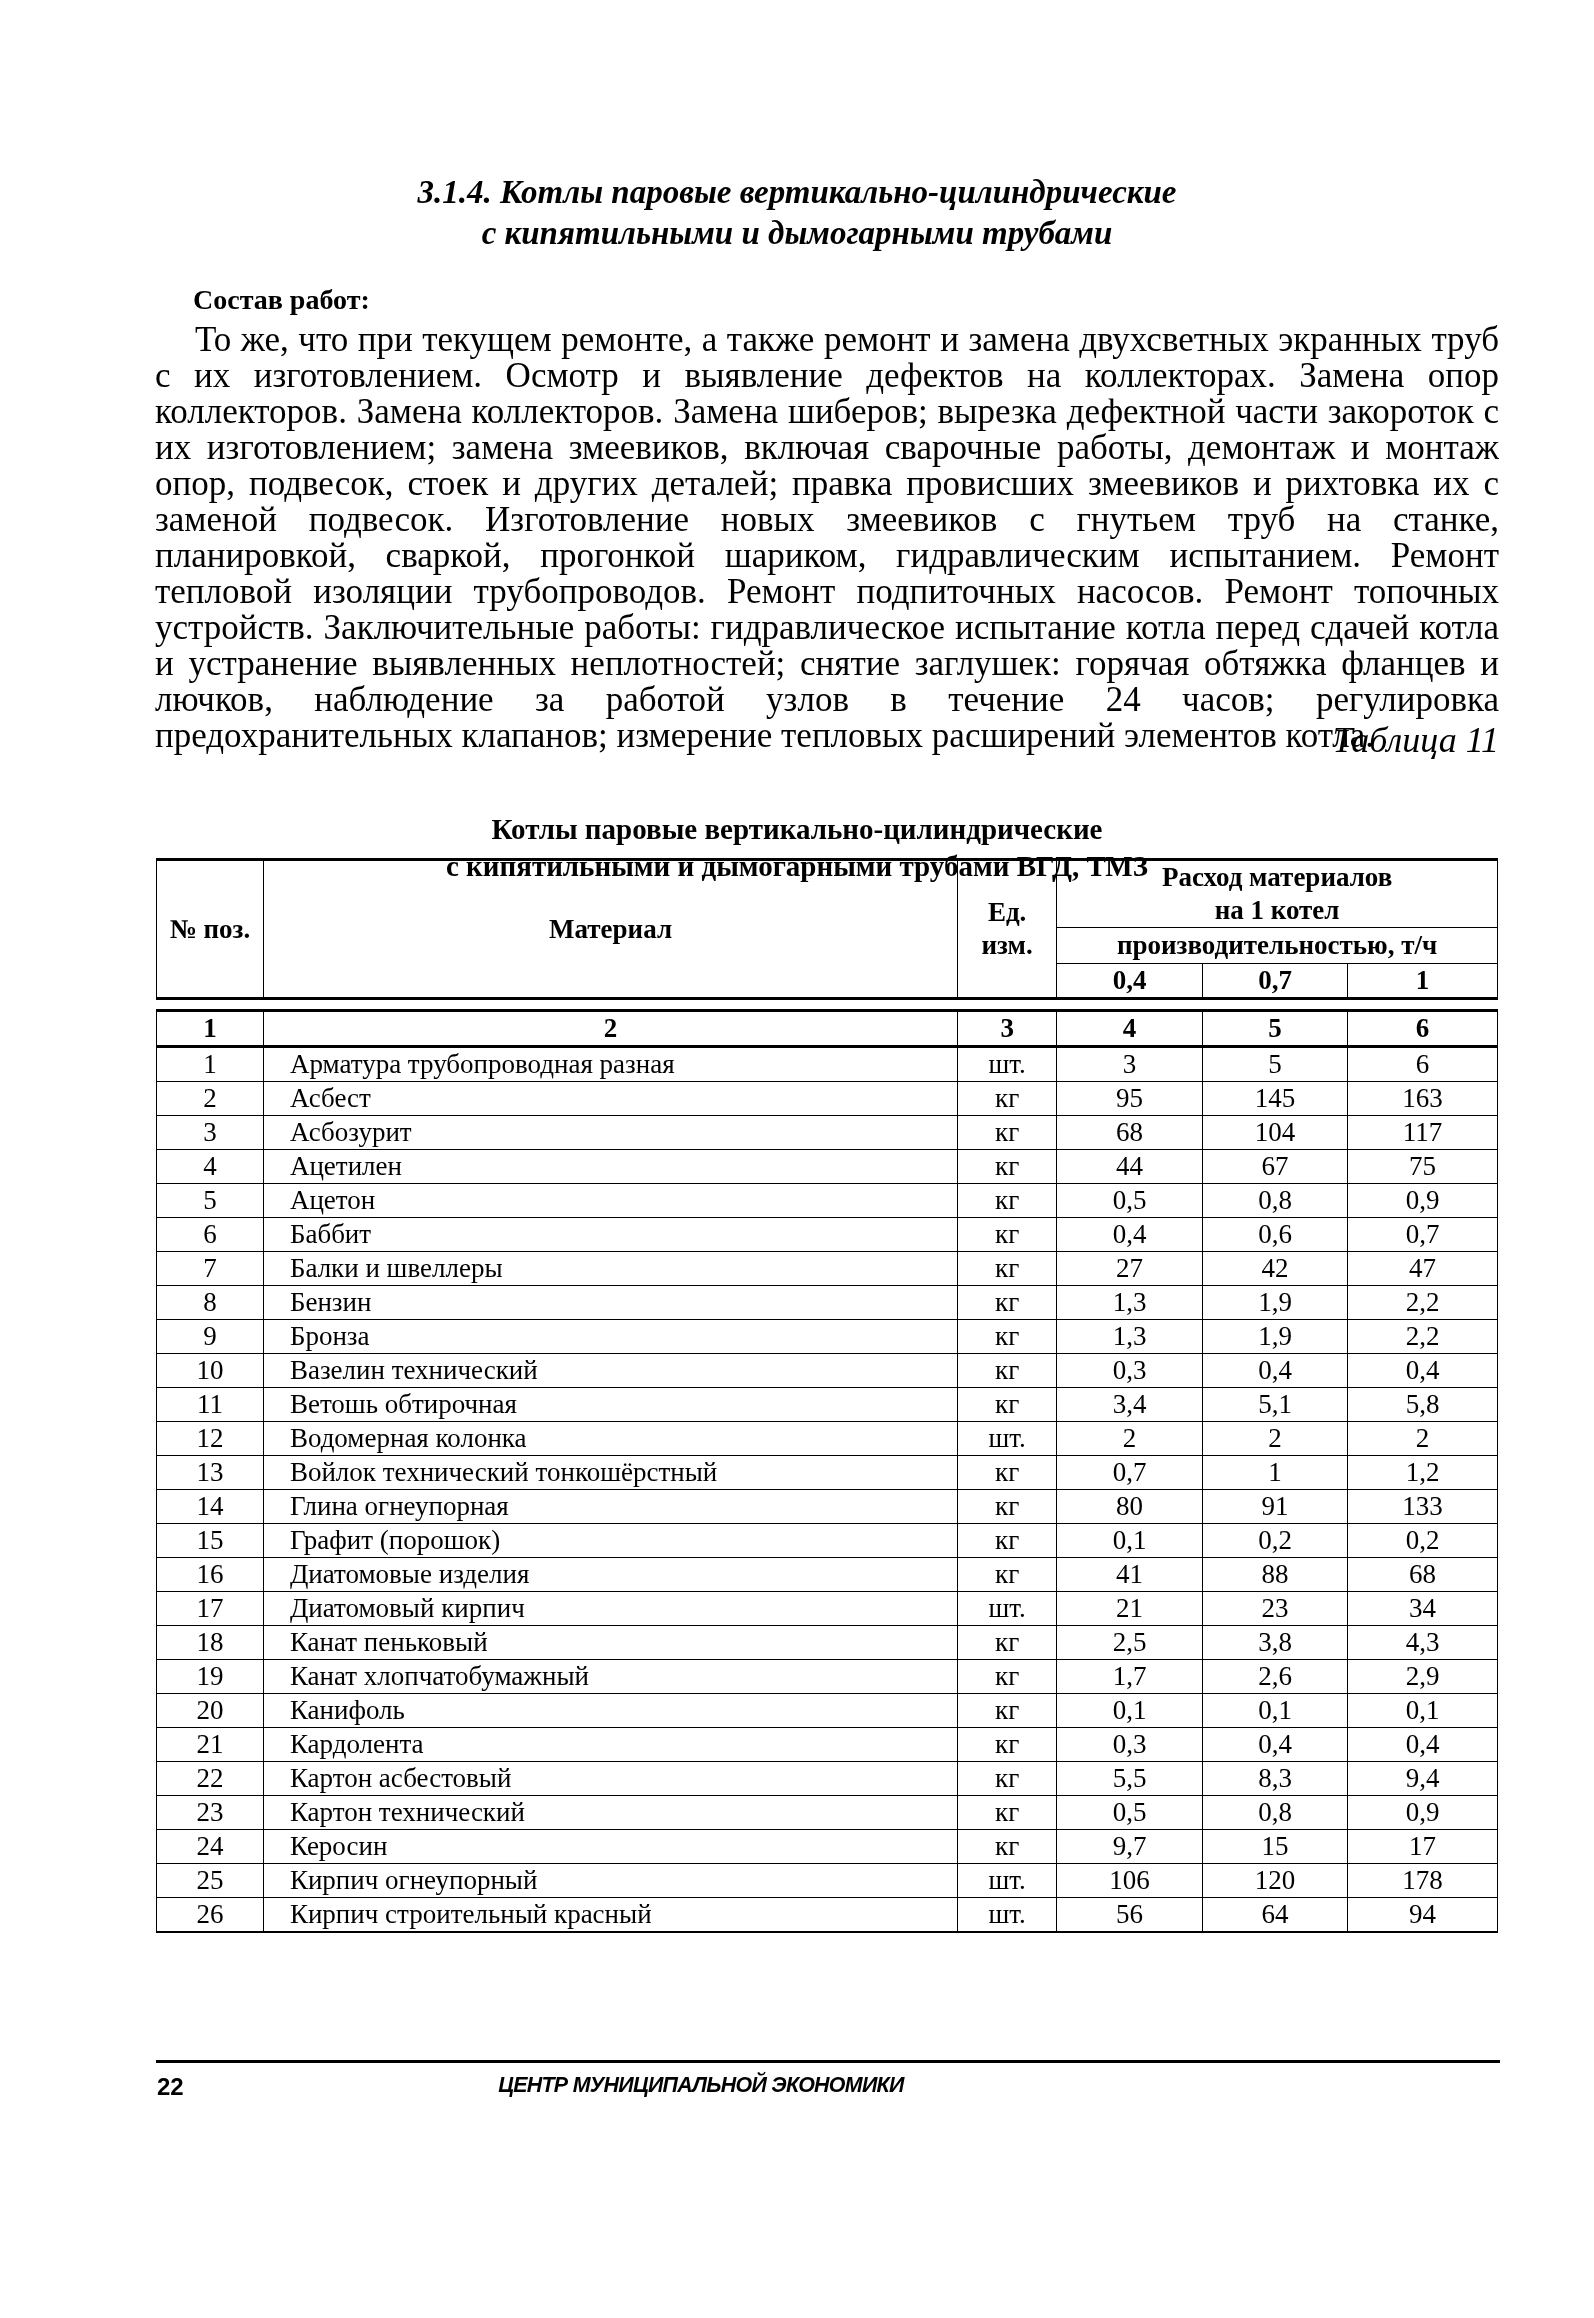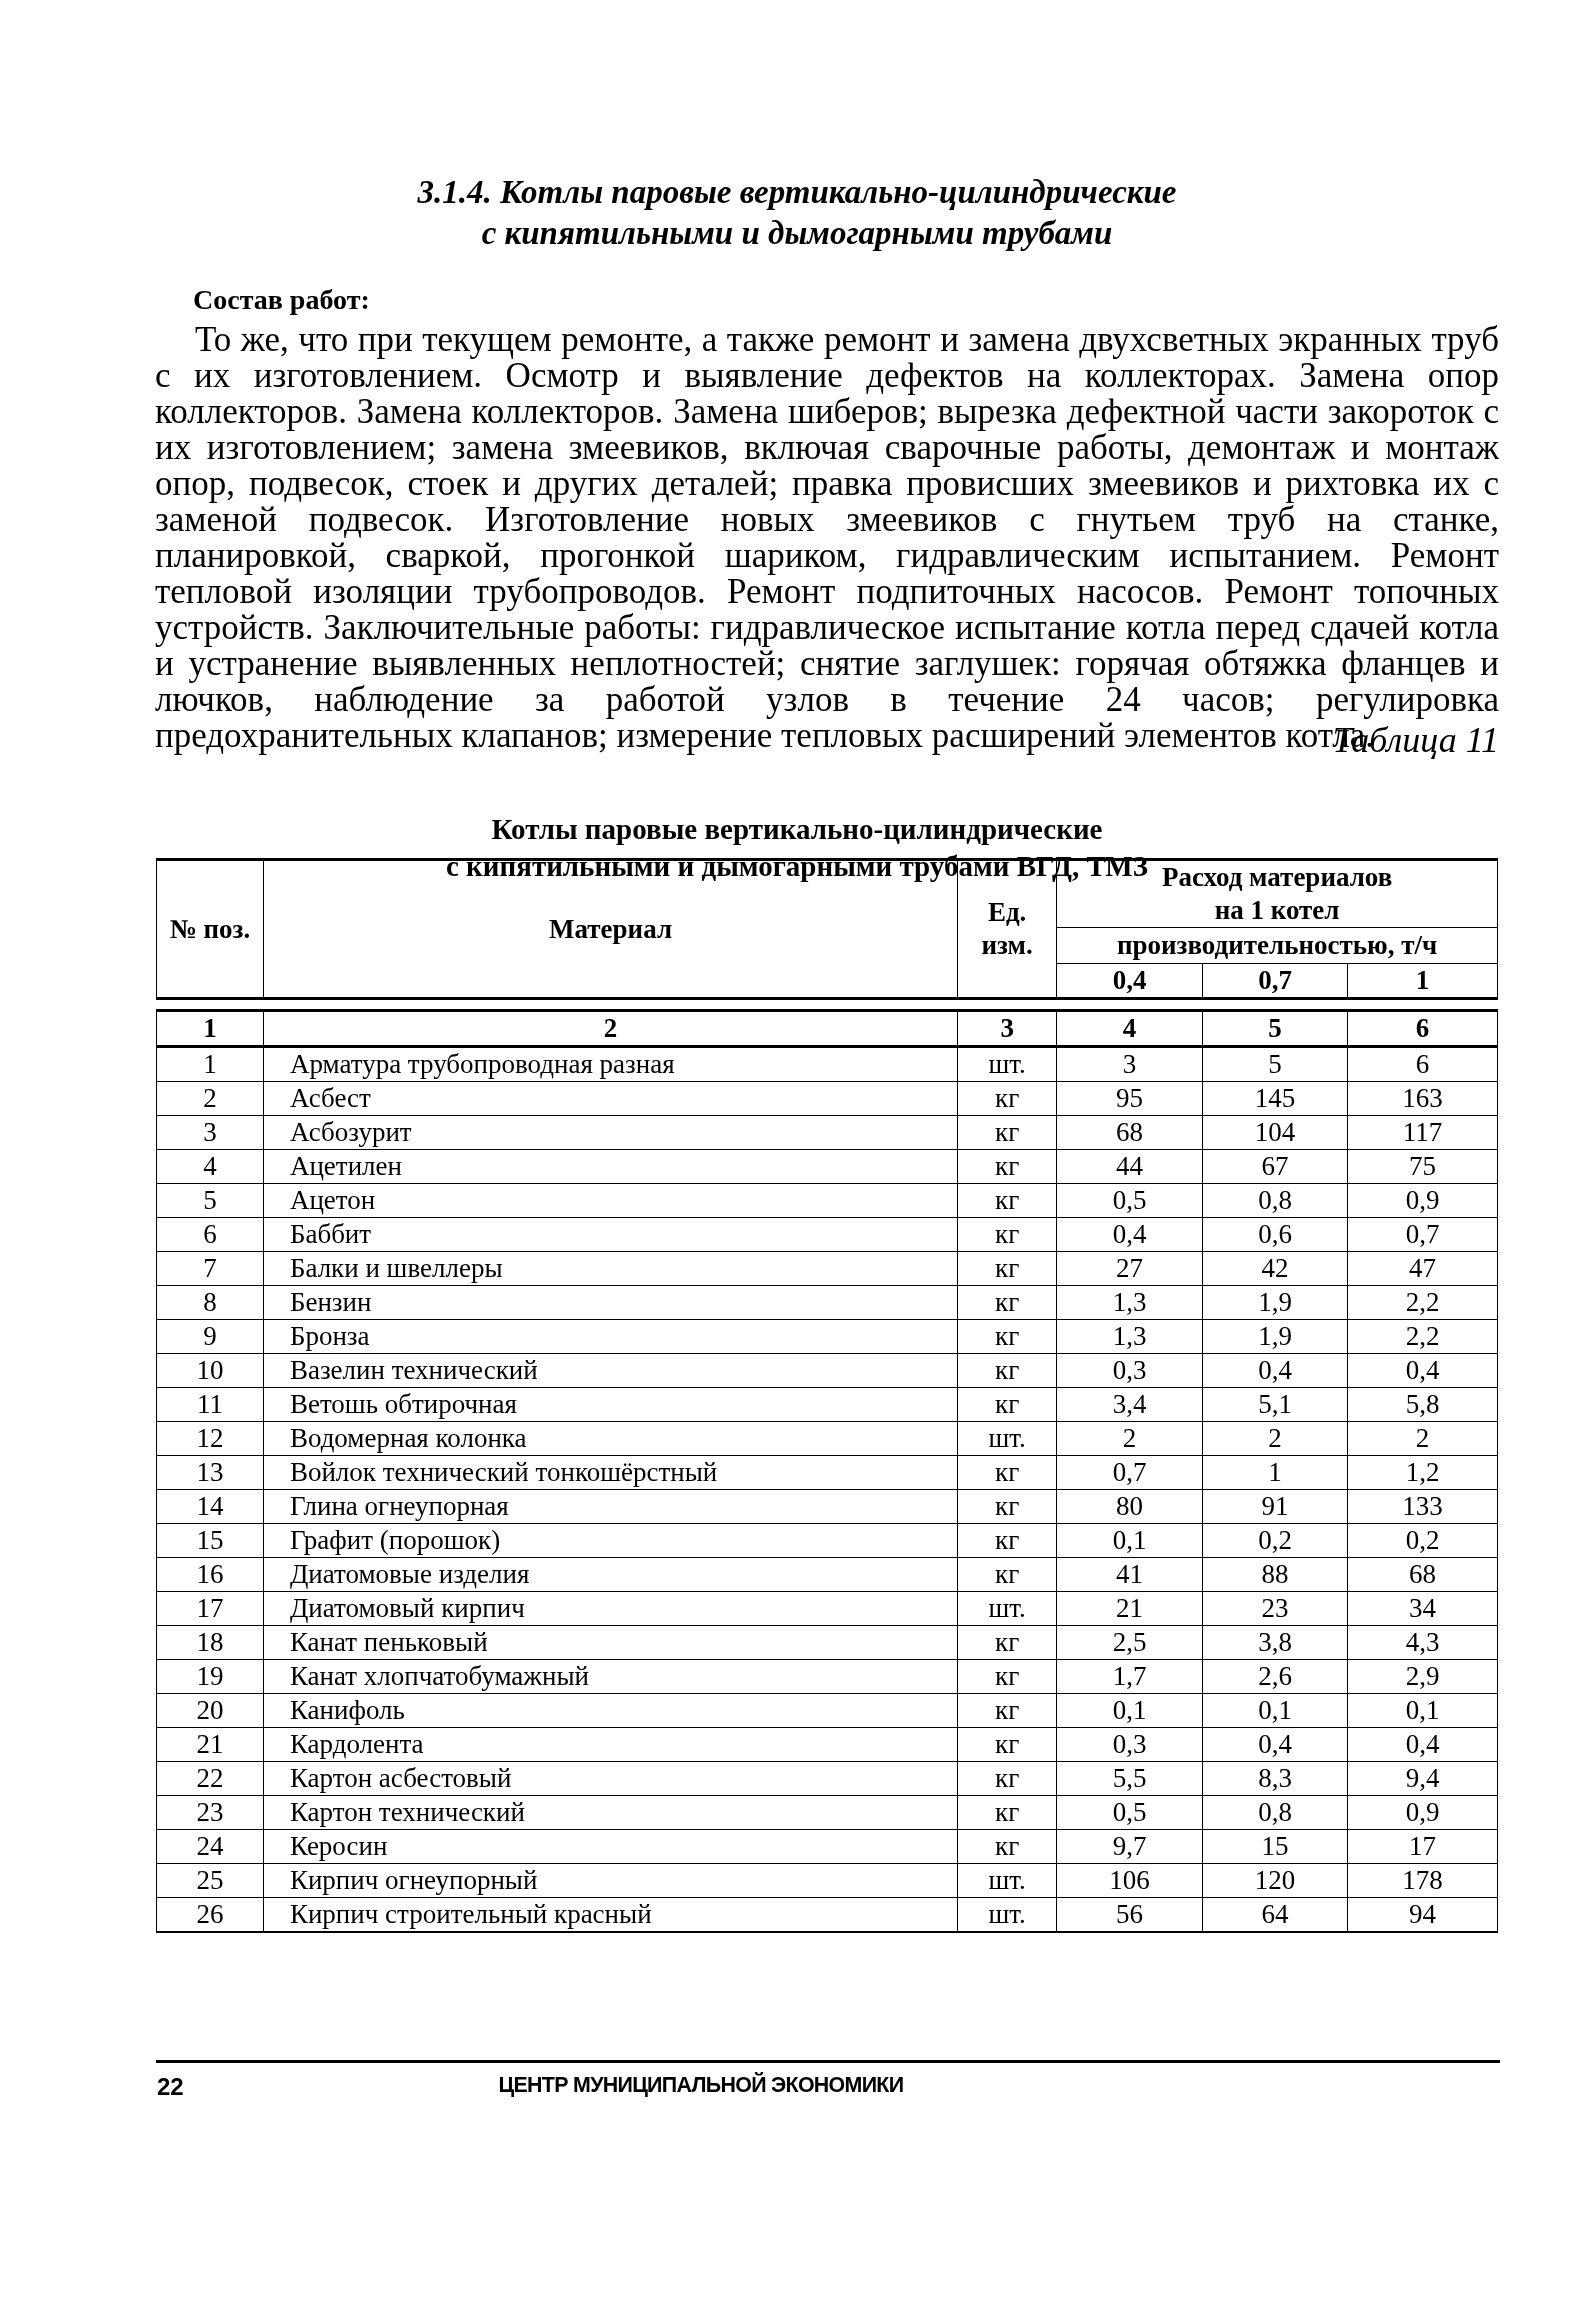--- a/index.html
+++ b/index.html
@@ -21,21 +21,21 @@
   table.mt thead tr:first-child th { border-top:3.3px solid #000; }
   table.mt tr.colnums td { font-weight:bold; height:33px; border-top:3.3px solid #000; border-bottom:3.3px solid #000; }
   table.mt tr.sep td { height:9.3px; padding:0; border-left:none; border-right:none; border-top:3.3px solid #000; border-bottom:none; }
   table.mt tbody tr.data td { height:33px; }
   table.mt tbody tr.data td.mat { text-align:left; padding-left:26px; }
   table.mt tbody tr.data:last-child td { border-bottom:2.7px solid #000; }
   .footer-rule { position:absolute; left:156px; width:1344px; top:2060px; height:0; border-top:3.3px solid #000; }
   .page-num { position:absolute; left:157px; top:2073px; font-family:"Liberation Sans","DejaVu Sans",sans-serif;
          font-weight:bold; font-size:24px; }
   .publisher { position:absolute; left:0; width:1402px; top:2073px; text-align:center;
-         font-family:"Liberation Sans","DejaVu Sans",sans-serif; font-weight:bold; 
+         font-family:"Liberation Sans","DejaVu Sans",sans-serif; font-weight:bold; font-style:italic;
          font-size:21.4px; letter-spacing:-0.7px; }
 </style>
 </head>
 <body>
 
 <div class="section-title">
   <div>3.1.4. Котлы паровые вертикально-цилиндрические</div>
   <div>с кипятильными и дымогарными трубами</div>
 </div>
 

